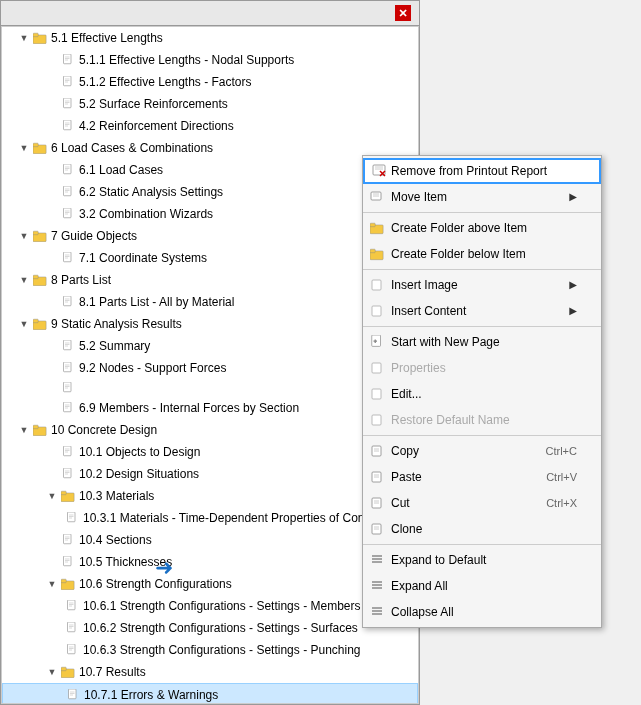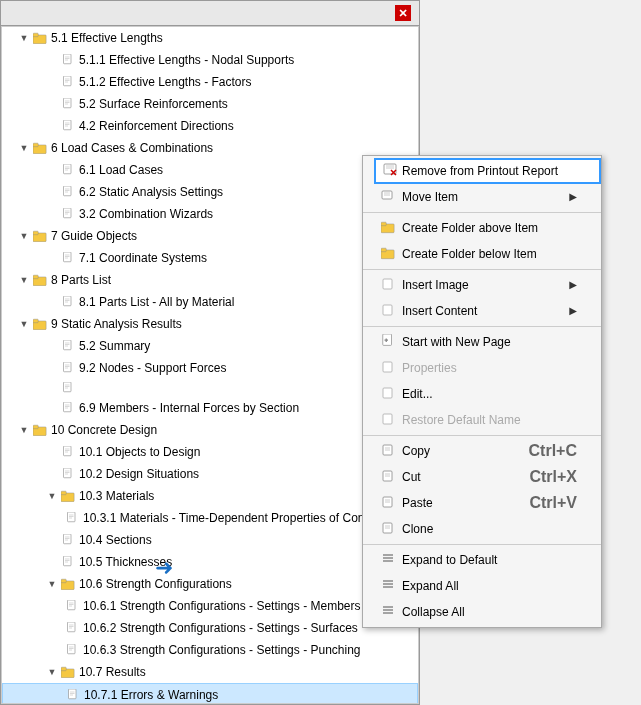--- a/index.html
+++ b/index.html
@@ -104,26 +104,25 @@
       background: #f5f5f5;
       border: 1px solid #aaa;
       box-shadow: 2px 2px 6px rgba(0,0,0,0.3);
       z-index: 100;
       padding: 2px 0;
     }
     .ctx-item {
       padding: 4px 24px 4px 28px;
       cursor: pointer;
       display: flex;
-      align-items: flex-start;
+      align-items: center;
       justify-content: space-between;
       position: relative;
       color: #000;
       line-height: 18px;
-      margin-left: 11px;
     }
     .ctx-item.active {
       background: white;
       border: 2px solid #3399ff;
       padding: 2px 22px 2px 26px;
     }
     .ctx-item.disabled {
       color: #aaa;
       cursor: default;
     }
@@ -136,22 +135,21 @@
       position: absolute;
       left: 6px;
       width: 16px;
       height: 16px;
       display: flex;
       align-items: center;
       justify-content: center;
     }
     .ctx-shortcut {
       color: #666;
-      font-size: 16px;
-      font-weight: bold;
+      font-size: 11px;
     }
     .ctx-arrow {
       color: #333;
       font-size: 10px;
     }
   </style>
 </head>
 <body>
 
 <div class="window">
@@ -628,33 +626,33 @@
       <span class="ctx-shortcut">Ctrl+C</span>
     </div>
     <div class="ctx-item">
       <span class="ctx-icon">
         <svg width="14" height="14" viewBox="0 0 14 14">
           <rect x="2" y="2" width="9" height="10" rx="1" fill="white" stroke="#888" stroke-width="0.8"></rect>
           <line x1="4" y1="5" x2="9" y2="5" stroke="#ccc" stroke-width="1"></line>
           <line x1="4" y1="7" x2="9" y2="7" stroke="#ccc" stroke-width="1"></line>
         </svg>
       </span>
-      <span>Cut</span>
-      <span class="ctx-shortcut">Ctrl+X</span>
+      <span>Paste</span>
+      <span class="ctx-shortcut">Ctrl+V</span>
     </div>
     <div class="ctx-item">
       <span class="ctx-icon">
         <svg width="14" height="14" viewBox="0 0 14 14">
           <rect x="2" y="2" width="9" height="10" rx="1" fill="white" stroke="#888" stroke-width="0.8"></rect>
           <line x1="4" y1="5" x2="9" y2="5" stroke="#ccc" stroke-width="1"></line>
           <line x1="4" y1="7" x2="9" y2="7" stroke="#ccc" stroke-width="1"></line>
         </svg>
       </span>
-      <span>Paste</span>
-      <span class="ctx-shortcut">Ctrl+V</span>
+      <span>Cut</span>
+      <span class="ctx-shortcut">Ctrl+X</span>
     </div>
     <div class="ctx-item">
       <span class="ctx-icon">
         <svg width="14" height="14" viewBox="0 0 14 14">
           <rect x="2" y="2" width="9" height="10" rx="1" fill="white" stroke="#888" stroke-width="0.8"></rect>
           <line x1="4" y1="5" x2="9" y2="5" stroke="#ccc" stroke-width="1"></line>
           <line x1="4" y1="7" x2="9" y2="7" stroke="#ccc" stroke-width="1"></line>
         </svg>
       </span>
       <span>Clone</span>

